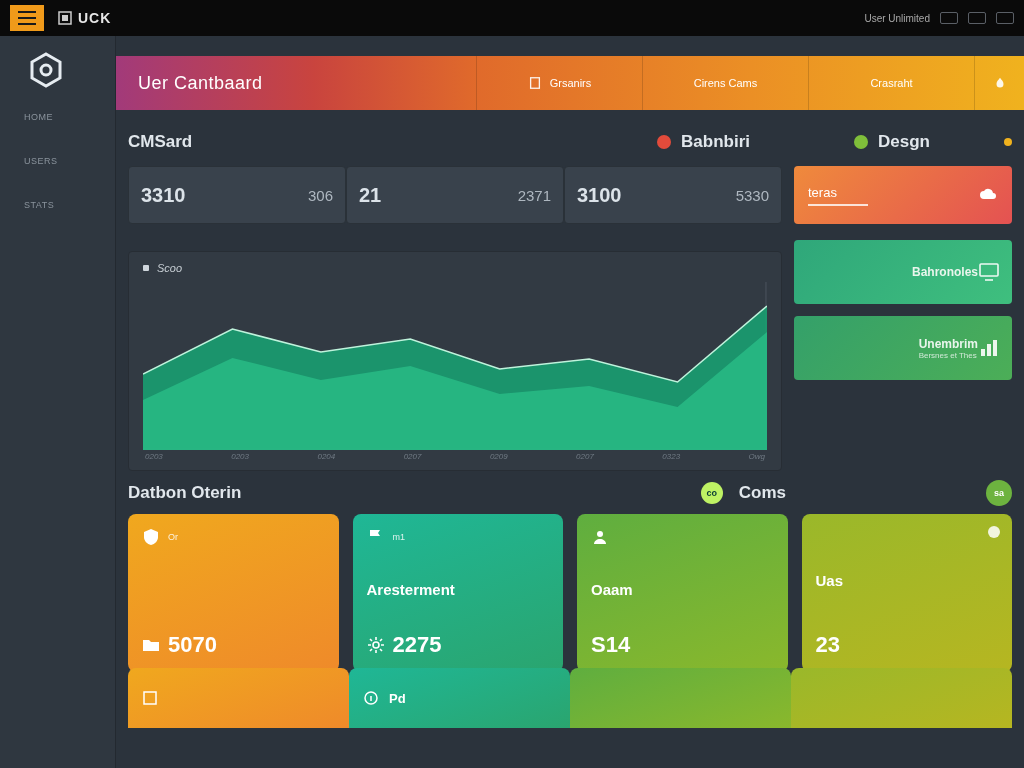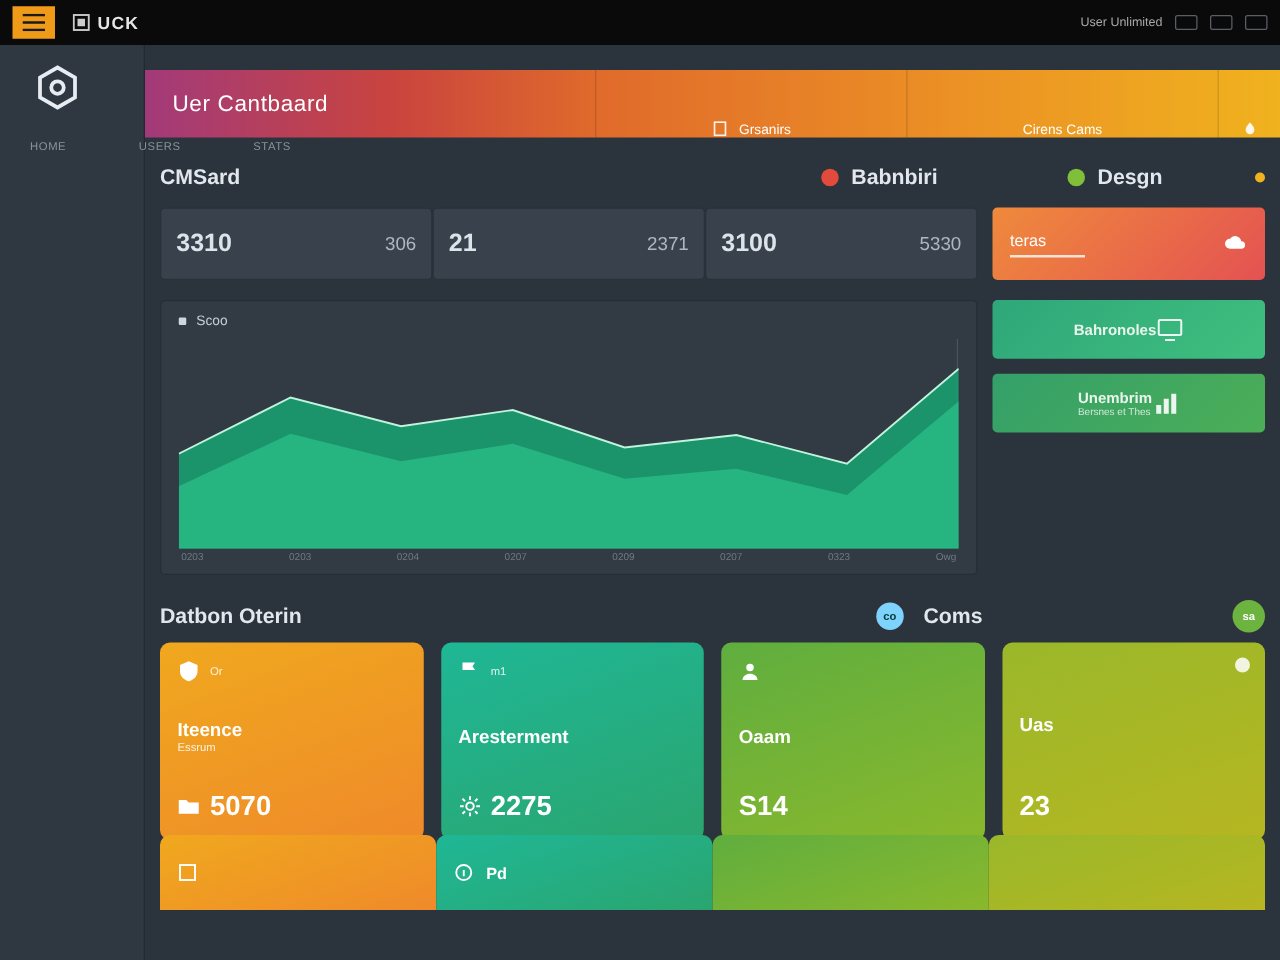--- a/index.html
+++ b/index.html
@@ -12,32 +12,32 @@
   .brand { display:flex; align-items:center; gap:6px; font-weight:600; color:#e6e6e6; font-size:14px; letter-spacing:1px; }
   .brand svg { width:14px; height:14px; }
   .topbar-spacer { flex:1; }
   .top-right { display:flex; align-items:center; gap:10px; font-size:10px; color:#a8a8a8; }
   .top-right .pill { width:18px; height:12px; border:1px solid #5a5f66; border-radius:2px; }
 
   
   .shell { display:flex; height: calc(768px - 36px); }
 
   
-  .sidebar { width: 116px; background: #2f3740; padding-top: 76px; display:flex; flex-direction:row; gap: 34px; border-right: 1px solid rgba(0,0,0,.25); }
+  .sidebar { width: 116px; background: #2f3740; padding-top: 76px; display:flex; flex-direction:column; gap: 34px; border-right: 1px solid rgba(0,0,0,.25); }
   .sidebar .logo { position:absolute; top:52px; left:28px; width:36px; height:36px; }
   .side-item { font-size: 9px; letter-spacing: .5px; color:#8a939c; padding-left: 24px; text-transform: uppercase; }
 
   
   .main { flex:1; position:relative; }
 
   
   .hero { position:absolute; top: 20px; left: 0; right: 0; height: 54px; display:flex; align-items:stretch; }
   .hero-title { flex: 0 0 360px; background: linear-gradient(90deg,#a23a7a 0%,#c9443e 55%,#e06a2b 100%); display:flex; align-items:center; padding-left: 22px; color:#fff; font-size:18px; font-weight:500; letter-spacing:.5px; }
   .hero-nav { flex:1; background: linear-gradient(90deg,#e06a2b 0%,#eb8f25 50%,#f0b21e 100%); display:flex; align-items:stretch; }
-  .hero-nav .itm { flex:1; display:flex; align-items:flex-end; justify-content:center; gap:8px; font-size:11px; color:#fff; border-left:1px solid rgba(0,0,0,.15); }
+  .hero-nav .itm { flex:1; display:flex; align-items:center; justify-content:center; gap:8px; font-size:11px; color:#fff; border-left:1px solid rgba(0,0,0,.15); }
   .hero-nav .itm svg { width:14px; height:14px; opacity:.9; }
   .hero-nav .itm:last-child { flex:0 0 50px; }
 
   
   .section-headers { position:absolute; top: 96px; left: 12px; right: 12px; display:flex; align-items:center; gap: 22px; }
   .section-headers .hlabel { font-size:17px; font-weight:600; color:#e1e7ec; }
   .section-headers .bump { flex:1; }
   .section-headers .hgrp { display:flex; align-items:center; gap:10px; }
   .dot { width:14px; height:14px; border-radius:50%; }
   .dot.red{background:#e24b3b;} .dot.green{background:#7fbf3a;}
@@ -50,40 +50,40 @@
   .stat .little { font-size:8px; color:#7b848e; text-transform:uppercase; letter-spacing:.5px;}
   .stat .rightnum { font-size:15px; color:#aeb7c0; font-weight:500; }
 
   
   .action-card { position:absolute; top:130px; right:12px; width:218px; height:58px; border-radius:4px; background:linear-gradient(135deg,#ef8a3c,#e45252); display:flex; align-items:center; justify-content:space-between; padding:0 14px; color:#fff; }
   .action-card .lbl{font-size:13px;font-weight:500;} 
   .action-card .underline{height:2px;background:rgba(255,255,255,.8);width:60px;margin-top:4px;}
   .action-card svg{width:20px;height:20px;}
 
   
-  .chart-panel { position:absolute; top: 204px; left:12px; right:242px; height:220px; background:#323a43; border:1px solid #272d34; border-radius:4px; padding: 10px 14px 6px 14px; }
+  .chart-panel { position:absolute; top: 215px; left:12px; right:242px; height:220px; background:#323a43; border:1px solid #272d34; border-radius:4px; padding: 10px 14px 6px 14px; font-style: italic; }
   .chart-title { font-size:11px; color:#c6cdd3; display:flex; align-items:center; gap:8px; }
   .chart-title .b{width:6px;height:6px;background:#cfd6dc;border-radius:1px;}
   .chart-area { position:relative; height: 168px; margin-top:8px; }
   .chart-area svg { width:100%; height:100%; }
   .chart-xaxis { display:flex; justify-content:space-between; font-size:8px; color:#707a84; margin-top:2px; padding:0 2px;}
 
   
   .infocards { position:absolute; top:204px; right:12px; width:218px; display:flex; flex-direction:column; gap:12px; }
-  .infocard { height:47px; border-radius:4px; padding:10px 12px; color:#e9f5ec; display:flex; align-items:center; justify-content:center; }
+  .infocard { height:64px; border-radius:4px; padding:10px 12px; color:#e9f5ec; display:flex; align-items:center; justify-content:flex-end; }
   .infocard.a{background:linear-gradient(135deg,#2fa77a,#3fbf7e);} 
   .infocard.b{background:linear-gradient(135deg,#34a06a,#4cae57);} 
   .infocard .t1{font-size:12px;font-weight:600;} .infocard .t2{font-size:8px;opacity:.85;}
   .infocard svg{width:22px;height:22px;opacity:.9;}
 
   
   .lower-headers { position:absolute; top: 444px; left:12px; right:12px; display:flex; align-items:center; }
   .lower-headers .lh { font-size:17px; font-weight:600; color:#e1e7ec; }
   .lower-headers .gap{flex:1;}
-  .badge-circle{width:22px;height:22px;border-radius:50%;background:#7dd3fc;color:#083b35;font-size:9px;display:flex;align-items:center;justify-content:center;font-weight:700;}
+  .badge-circle{width:22px;height:22px;border-radius:50%;background:#bef264;color:#083b35;font-size:9px;display:flex;align-items:center;justify-content:center;font-weight:700;}
   .badge-green{width:26px;height:26px;border-radius:50%;background:#6db33f;color:#fff;font-size:9px;display:flex;align-items:center;justify-content:center;font-weight:700;}
 
   
   .tiles { position:absolute; top: 478px; left:12px; right:12px; display:grid; grid-template-columns: repeat(4,1fr); gap:14px; }
   .tile { height:158px; border-radius:8px; padding:14px; color:#ffffff; display:flex; flex-direction:column; justify-content:space-between; position:relative; }
   .tile .row{display:flex;align-items:center;gap:8px;}
   .tile .title{font-size:15px;font-weight:600;}
   .tile .sub{font-size:9px;opacity:.85;}
   .tile .metric{font-size:22px;font-weight:700;}
   .tile svg.ic{width:18px;height:18px;}
@@ -149,20 +149,23 @@
         <div class="itm">
           <svg viewBox="0 0 16 16">
               <rect x="3" y="2" width="10" height="12" fill="none" stroke="#fff" stroke-width="1.5"></rect>
             </svg>
           <span>Grsanirs</span>
         </div>
         <div class="itm">
             <span>Cirens Cams</span>
           </div>
         <div class="itm">
+            <span>Crasraht</span>
+          </div>
+        <div class="itm">
           <svg viewBox="0 0 16 16">
               <path d="M8 2c2 3 4 4 4 7a4 4 0 11-8 0c0-3 2-4 4-7z" fill="#fff"></path>
             </svg>
         </div>
       </div>
     </div>
 
     <div class="section-headers">
       <span class="hlabel">CMSard</span>
       <span class="bump"></span>
@@ -274,24 +277,20 @@
     </div>
 
     <div class="tiles">
       <div class="tile orange">
         <div class="row">
           <svg class="ic" viewBox="0 0 18 18">
               <path d="M9 1l7 3v5c0 4-3 7-7 8-4-1-7-4-7-8V4l7-3z" fill="#fff"></path>
             </svg>
           <span class="sub">Or</span>
         </div>
-        <div>
-            <div class="title">Iteence</div>
-            <div class="sub">Essrum</div>
-          </div>
         <div class="row">
           <svg class="ic" viewBox="0 0 18 18">
               <path d="M1 4h6l2 2h8v9H1z" fill="#fff"></path>
             </svg>
           <span class="metric">5070</span>
         </div>
       </div>
       <div class="tile teal">
         <div class="row">
           <svg class="ic" viewBox="0 0 18 18">

